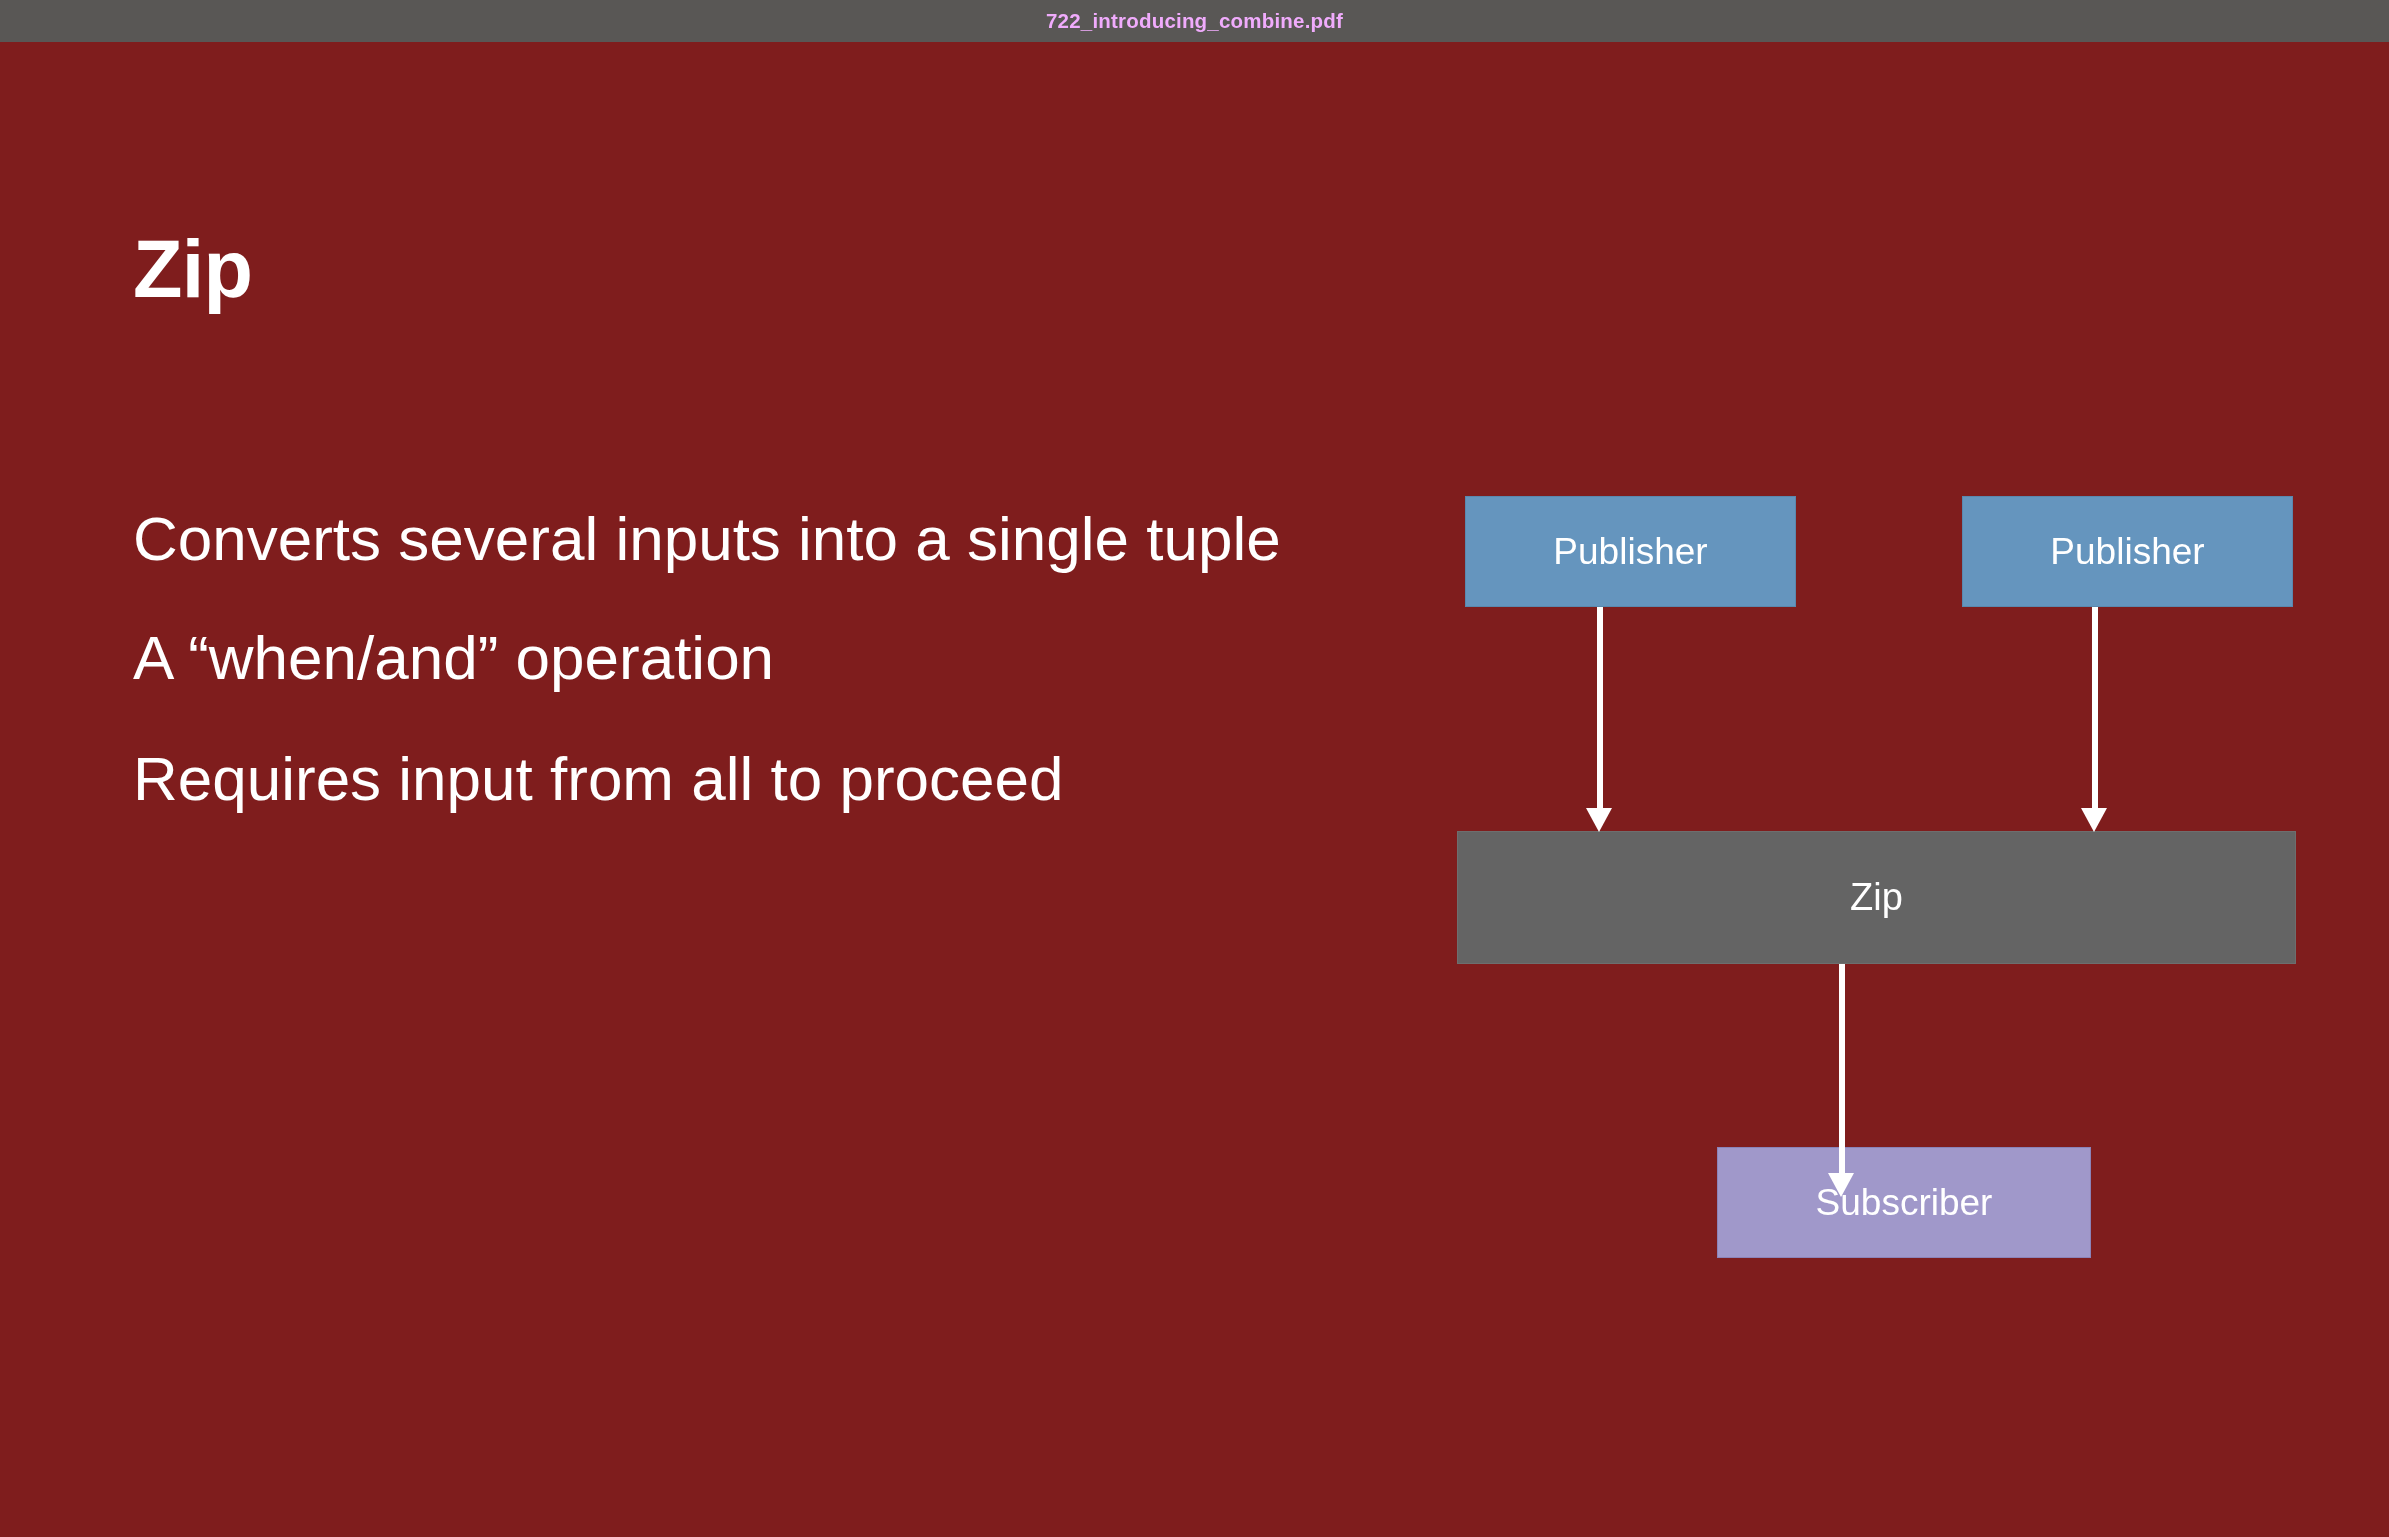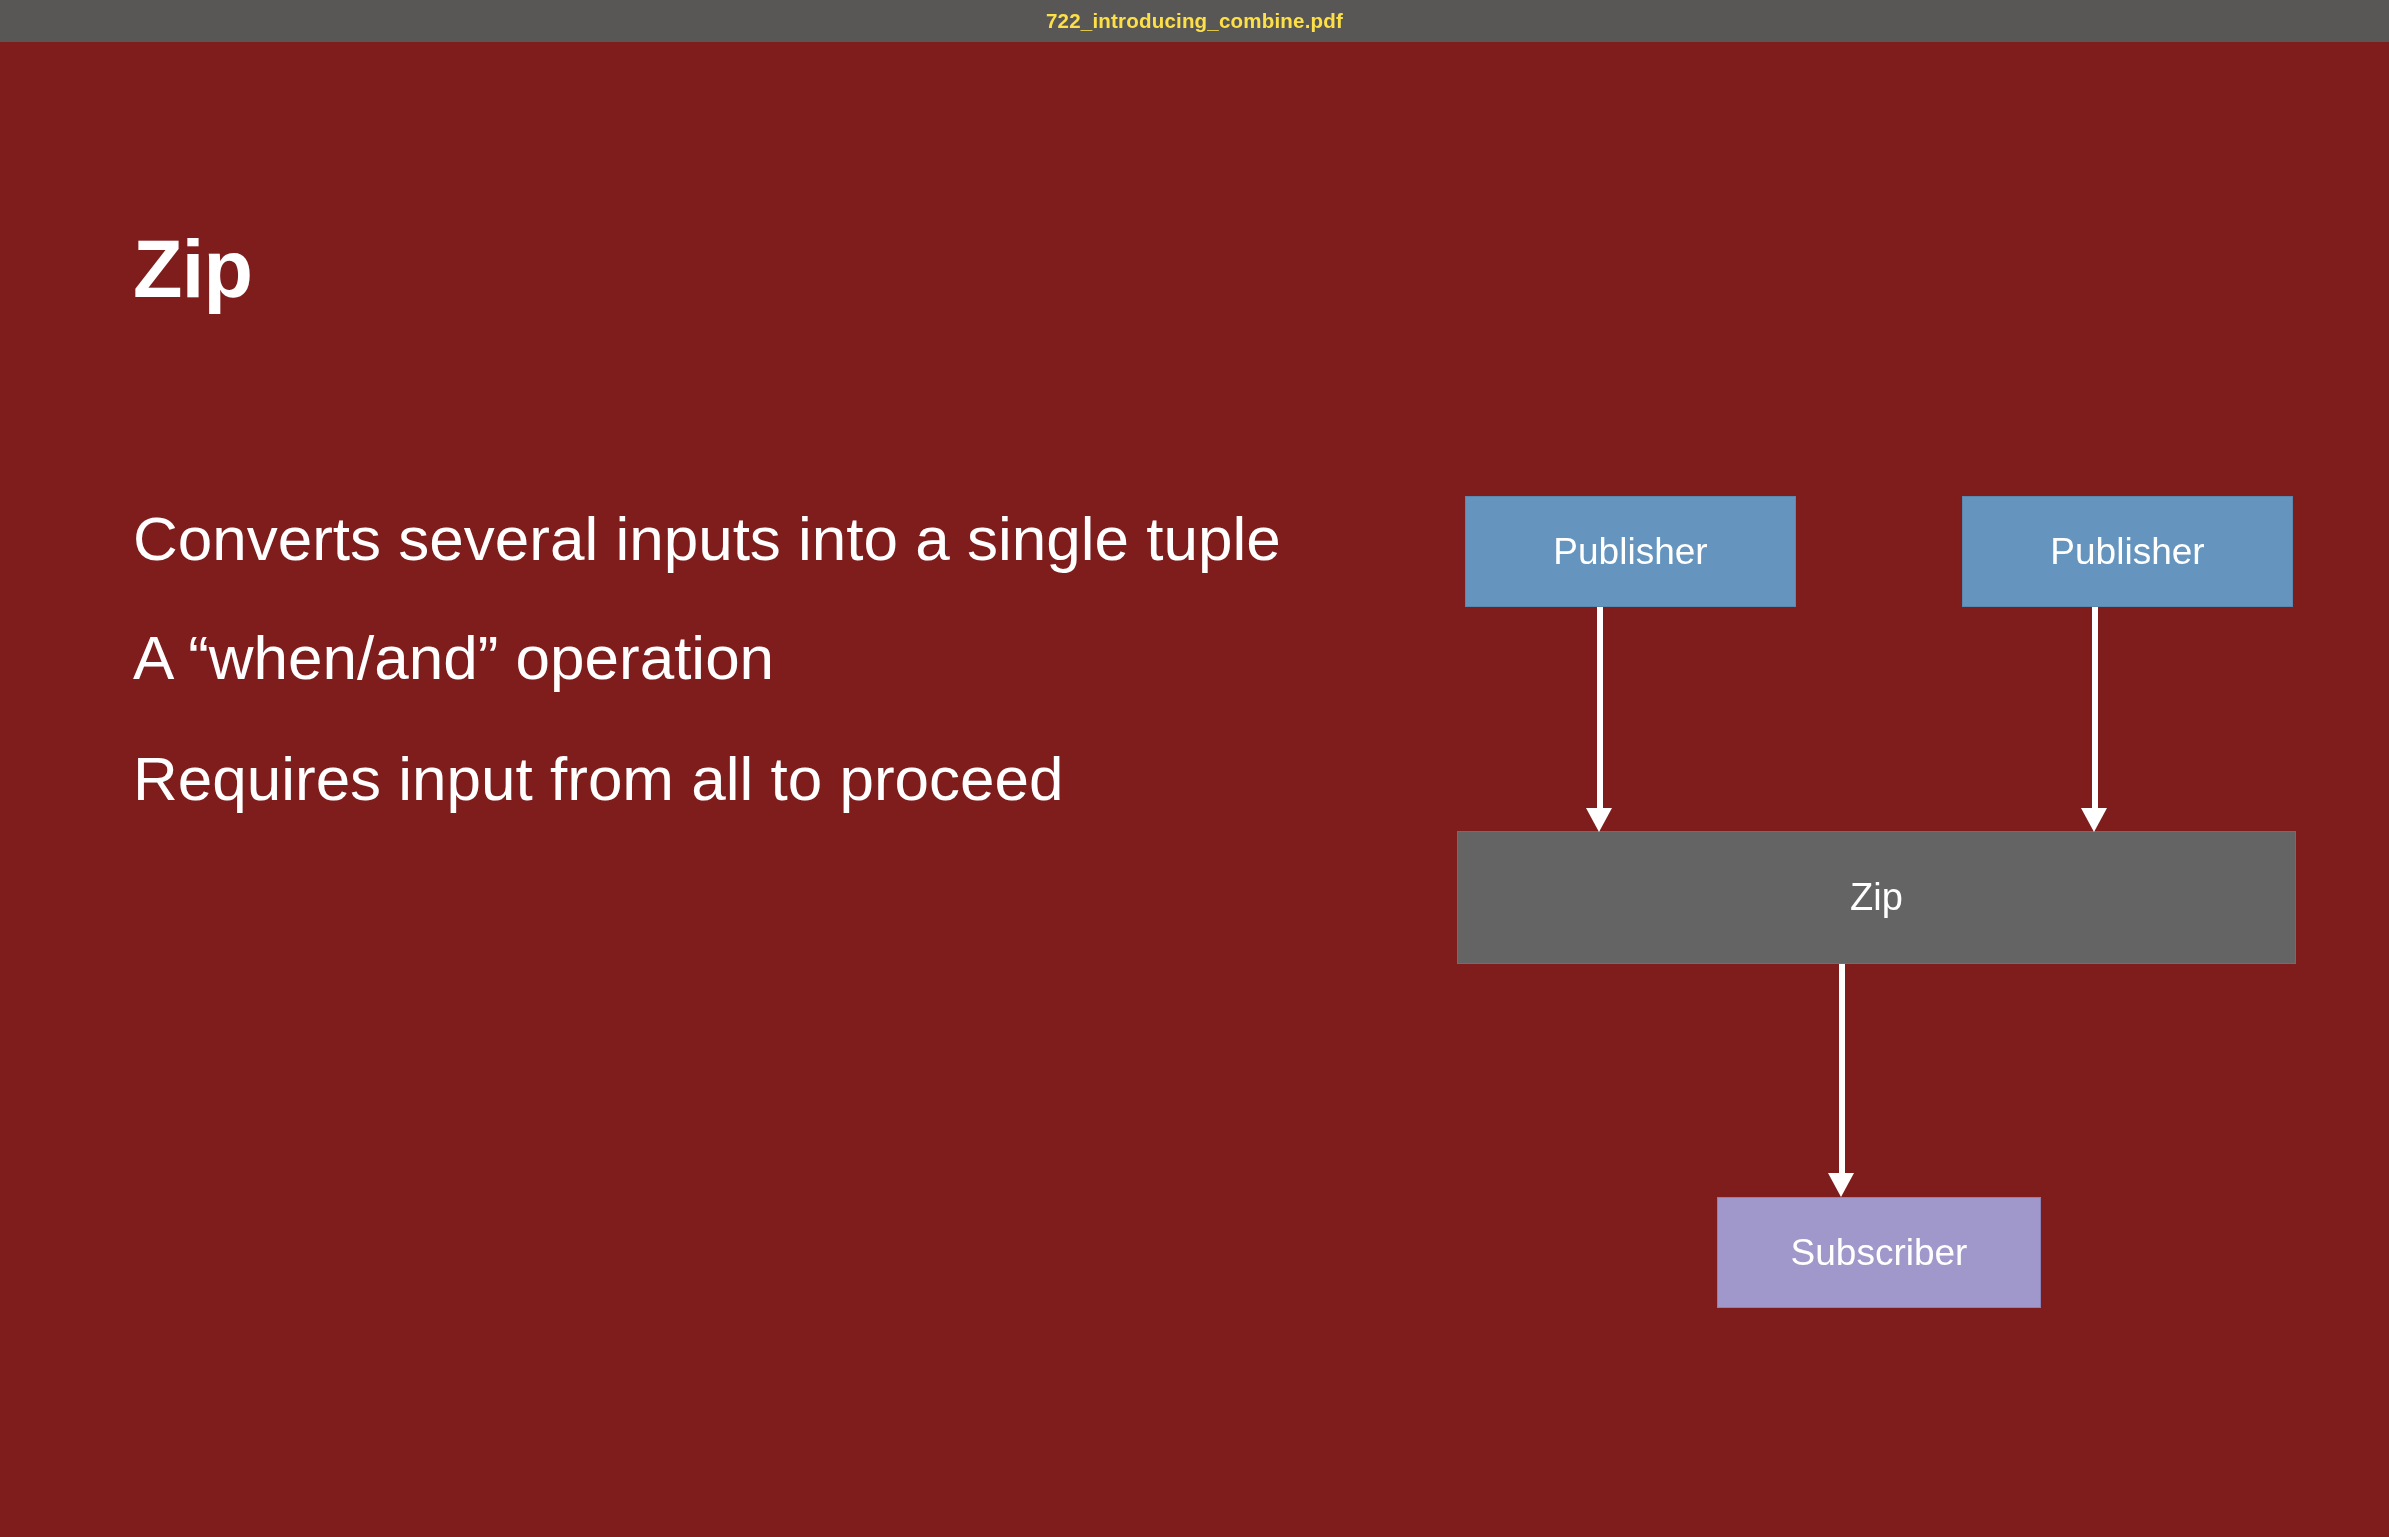--- a/index.html
+++ b/index.html
@@ -19,21 +19,21 @@
   .titlebar {
     position: absolute;
     left: 0; top: 0;
     width: 2389px; height: 42px;
     background: #595755;
     display: flex;
     align-items: center;
     justify-content: center;
   }
   .titlebar-filename {
-    color: #fde047;
+    color: #f0abfc;
     font-size: 20.5px;
     font-weight: 600;
     letter-spacing: 0.2px;
   }
 
   
   .slide {
     position: absolute;
     left: 0; top: 42px;
     width: 2389px; height: 1496px;
@@ -72,21 +72,21 @@
     justify-content: center;
     color: #ffffff;
     font-size: 37px;
     font-weight: 400;
     box-sizing: border-box;
     margin-left: 32px;
   }
   .node-publisher-left  { left: 1433px; top: 454px; width: 331px; height: 111px; border: 1.6px solid #5a88ae; }
   .node-publisher-right { left: 1930px; top: 454px; width: 331px; height: 111px; border: 1.6px solid #5a88ae; }
   .node-zip             { left: 1425px; top: 789px; width: 839px; height: 133px; border: 1.6px solid #6e6e6e; font-size: 38px; }
-  .node-subscriber      { left: 1685px; top: 1155px; width: 324px; height: 111px; border: 1.6px solid #8b83b8; }
+  .node-subscriber      { left: 1685px; top: 1105px; width: 374px; height: 111px; border: 1.6px solid #8b83b8; }
 
   
   .arrow-shaft {
     position: absolute;
     width: 5.5px;
   }
   .arrow-head {
     position: absolute;
     width: 0; height: 0;
     border-left: 13.4px solid transparent;

